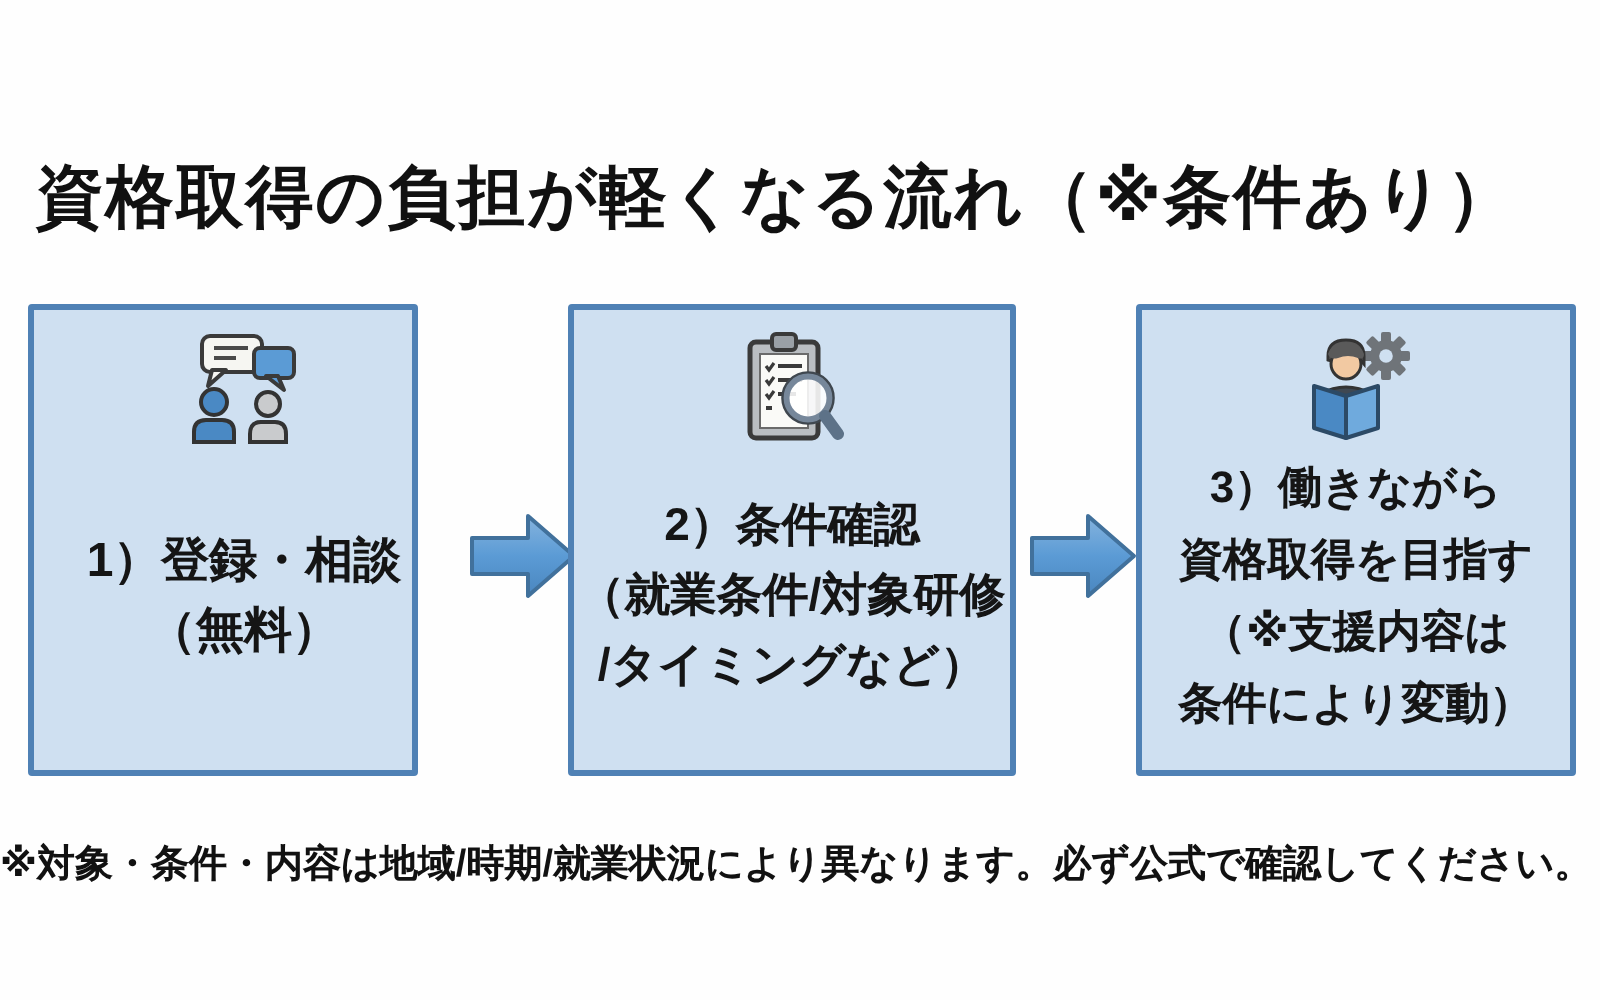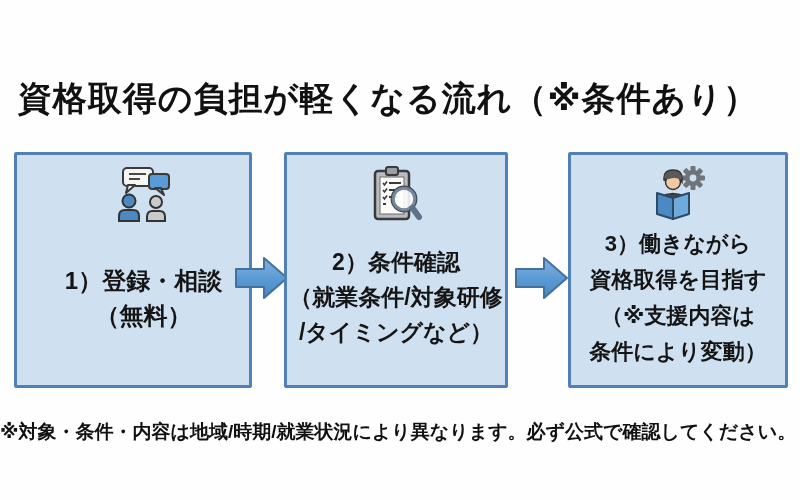--- a/index.html
+++ b/index.html
@@ -20,21 +20,21 @@
     color:#111111;white-space:nowrap;
   }
   .flow-box{
     position:absolute;top:152px;height:236px;
     background:#cfe0f1;
     border:3px solid #4f81b5;
     border-radius:2px;
     box-sizing:border-box;
     display:flex;flex-direction:column;align-items:center;
   }
-  .box-1{left:14px;width:238px;padding-left:21px;}
+  .box-1{left:14px;width:195px;padding-left:21px;}
   .box-2{left:284px;width:224px;}
   .box-3{left:568px;width:220px;}
   .box-icon{
     margin-top:9px;height:60px;flex:0 0 auto;
     display:flex;align-items:center;justify-content:center;
   }
   .box-textarea{
     flex:1 1 auto;display:flex;align-items:center;justify-content:center;
     width:100%;padding-bottom:14px;box-sizing:border-box;
   }

